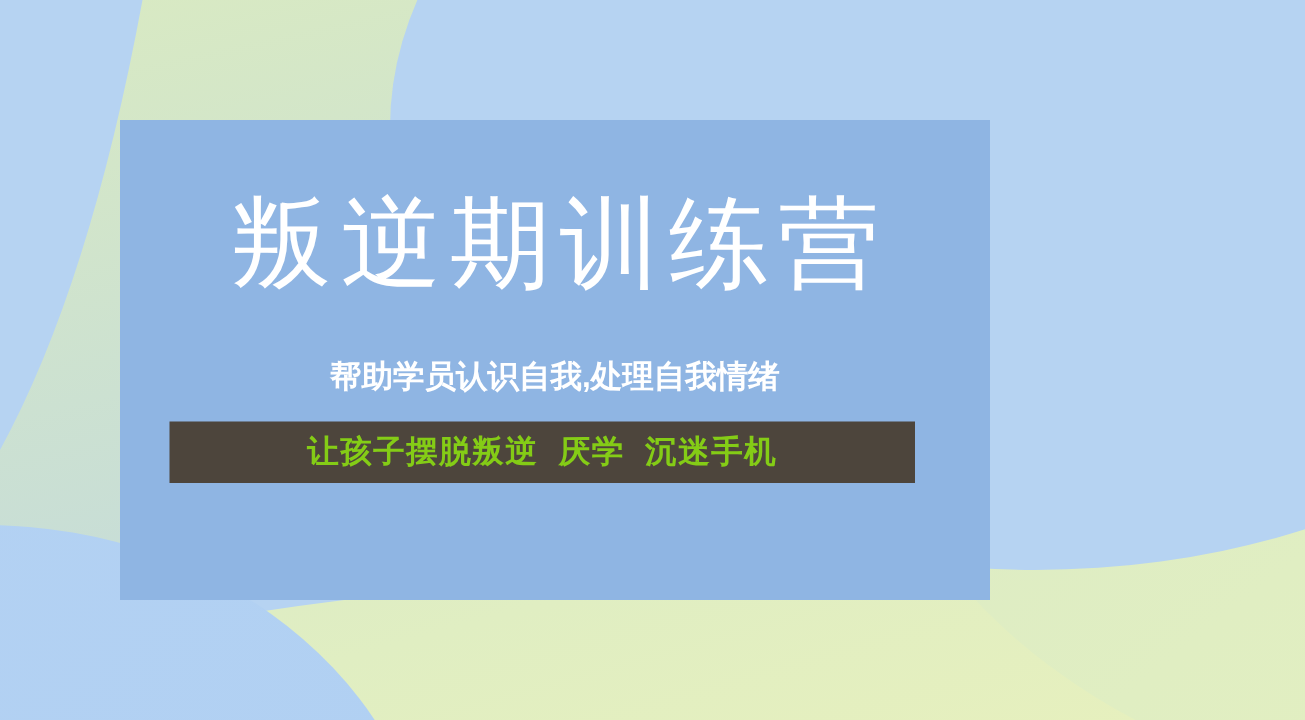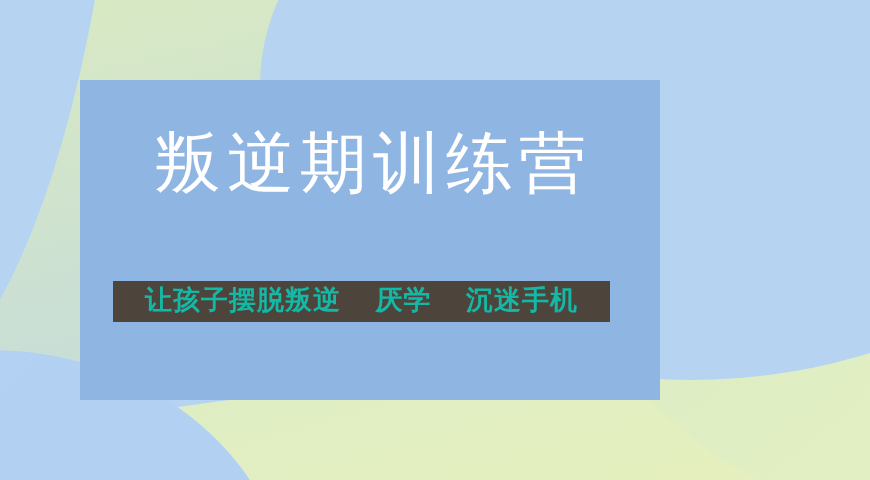--- a/index.html
+++ b/index.html
@@ -82,27 +82,26 @@
     left: 113px;
     top: 281px;
     width: 497px;
     height: 41px;
     background: #4d453c;
     display: flex;
     align-items: center;
     justify-content: center;
   }
   .callout-text {
-    color: #14b8a6;
-    font-size: 27px;
+    color: #84cc16;
+    font-size: 21px;
     line-height: 30px;
     font-weight: bold;
     letter-spacing: 1px;
     white-space: pre;
-    font-family: Liberation Mono, monospace;
   }
 </style>
 </head>
 <body>
 
 <div id="poster">
 
   <div class="bg-layer">
     <svg class="bg-svg" viewBox="0 0 870 480" preserveAspectRatio="none">
       <defs>
@@ -133,18 +132,19 @@
       <ellipse cx="690" cy="85" rx="430" ry="295" fill="#b6d3f2"></ellipse>
 
       <ellipse cx="-10" cy="610" rx="300" ry="260" fill="url(#blueArcGrad)"></ellipse>
     </svg>
   </div>
 
   <div class="panel"></div>
 
   <div class="headline">叛逆期训练营</div>
 
+  <div class="subtitle">帮助学员认识自我,处理自我情绪</div>
 
   <div class="callout">
     <span class="callout-text">让孩子摆脱叛逆  厌学  沉迷手机</span>
   </div>
 
 </div>
 
 </body></html>

